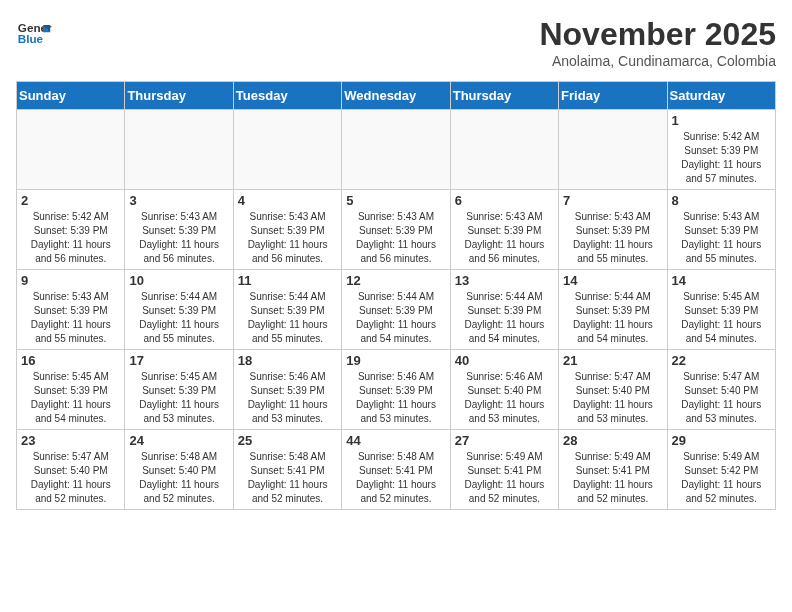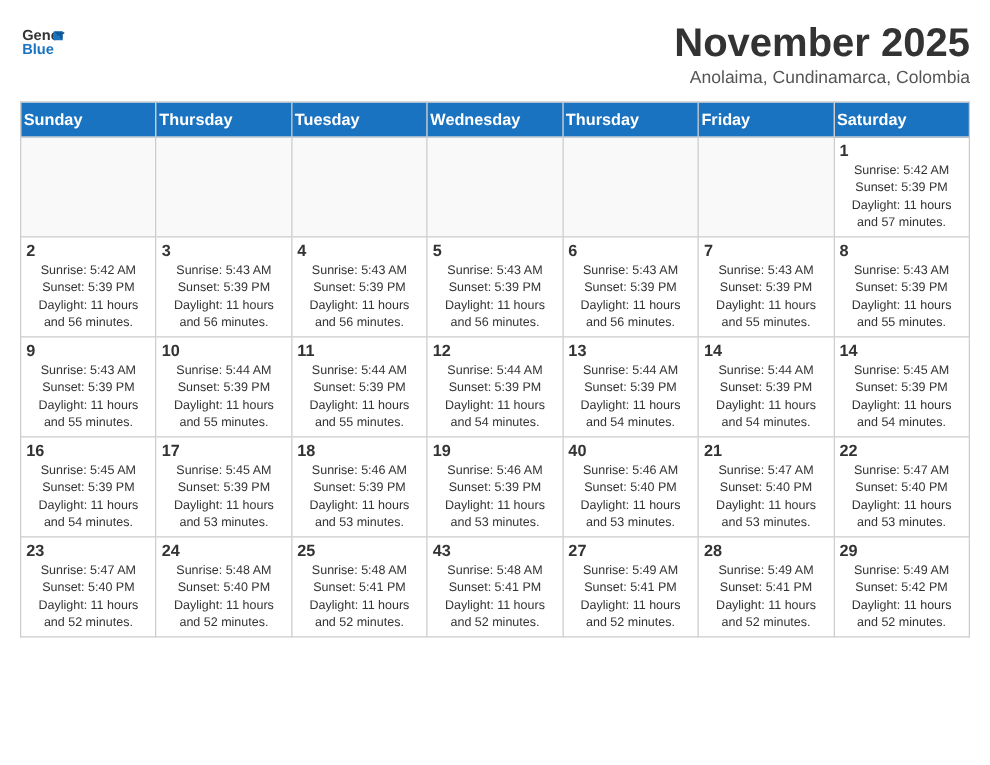--- a/index.html
+++ b/index.html
@@ -216,21 +216,21 @@
         </td>
         <td>
           <span class="day-number">24</span>
           <div class="day-info">Sunrise: 5:48 AM<br>Sunset: 5:40 PM<br>Daylight: 11 hours<br>and 52 minutes.</div>
         </td>
         <td>
           <span class="day-number">25</span>
           <div class="day-info">Sunrise: 5:48 AM<br>Sunset: 5:41 PM<br>Daylight: 11 hours<br>and 52 minutes.</div>
         </td>
         <td>
-          <span class="day-number">43</span>
+          <span class="day-number">44</span>
           <div class="day-info">Sunrise: 5:48 AM<br>Sunset: 5:41 PM<br>Daylight: 11 hours<br>and 52 minutes.</div>
         </td>
         <td>
           <span class="day-number">27</span>
           <div class="day-info">Sunrise: 5:49 AM<br>Sunset: 5:41 PM<br>Daylight: 11 hours<br>and 52 minutes.</div>
         </td>
         <td>
           <span class="day-number">28</span>
           <div class="day-info">Sunrise: 5:49 AM<br>Sunset: 5:41 PM<br>Daylight: 11 hours<br>and 52 minutes.</div>
         </td>

